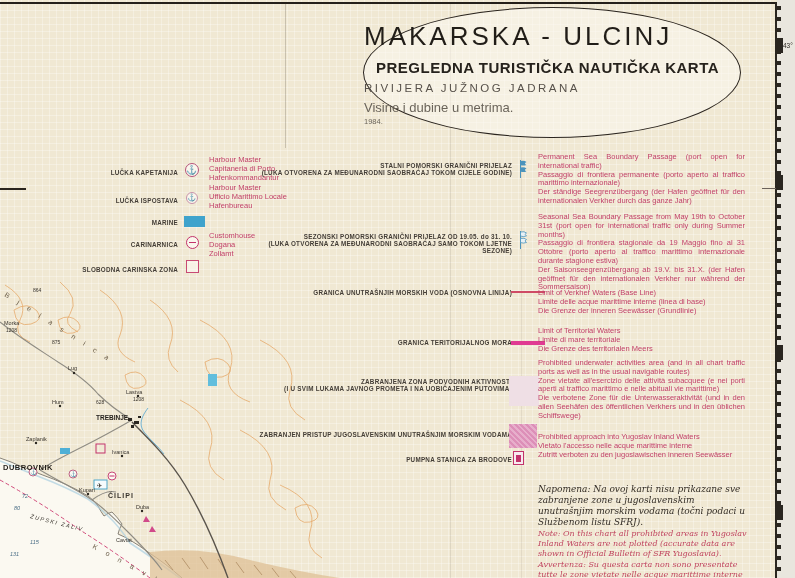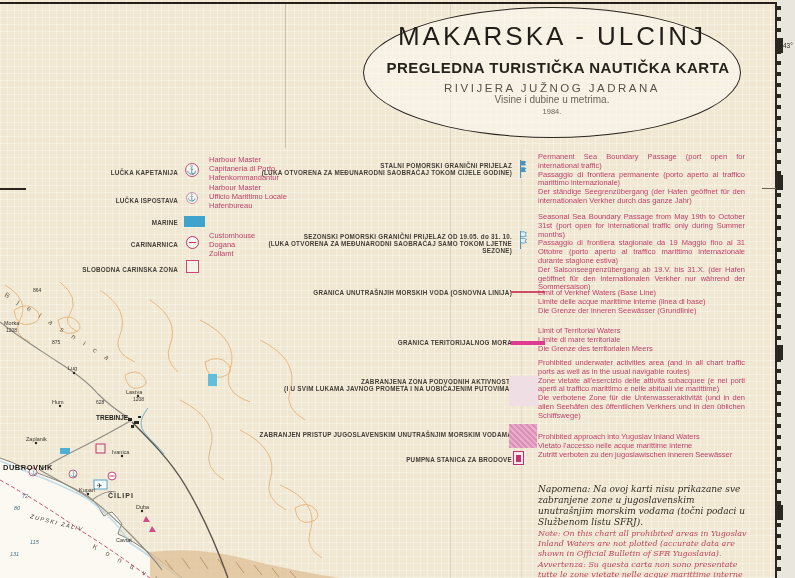--- a/index.html
+++ b/index.html
@@ -22,25 +22,25 @@
   .lat-bar{left:777px;width:6px;height:15px;background:#2a2620;}
   .lat-label{left:783px;font-size:6.5px;color:#2a2620;}
   .graticule-tick{left:762px;top:188px;width:14px;height:1px;background:#6b625a;}
   .regmark{left:0;top:188px;width:26px;height:2px;background:#2a241e;}
   .crease{width:1px;background:rgba(60,50,40,.22);}
   .crease.c1{left:285px;top:3px;height:145px;}
   .crease.c2{left:450px;top:3px;height:575px;background:rgba(60,50,40,.10);}
   .crease.c3{left:521px;top:150px;height:428px;background:rgba(60,50,40,.08);}
   
   .title-ellipse{left:363px;top:7px;width:378px;height:131px;border:1.5px solid #2a241e;
-    border-radius:50%;background:rgba(252,248,240,.55);text-align:center;box-sizing:border-box;}
+    border-radius:50%;background:rgba(252,248,240,.55);box-sizing:border-box;}
   .t-main{margin-top:13px;font-size:26px;letter-spacing:3px;color:#211d18;font-weight:400;}
   .t-sub{margin-top:7px;font-size:15px;font-weight:700;letter-spacing:.5px;color:#26221c;margin-left:12px;}
   .t-region{margin-top:6px;font-size:11.5px;letter-spacing:2.5px;color:#57514a;}
-  .t-note{font-size:10px;color:#6a645a;}
+  .t-note{margin-top:6px;font-size:13px;color:#6a645a;}
   .t-year{margin-top:2px;font-size:7.5px;color:#6a645a;}
   
   .hr-label{font-size:6.3px;font-weight:700;color:#433d36;letter-spacing:.25px;line-height:7.2px;}
   .tri{font-size:7.5px;line-height:9px;color:#c2416a;}
   .just{text-align:justify;}
   .right-col{width:207px;line-height:8.8px;}
   .right-col p{margin:0;}
   
   .circle-ic{box-sizing:border-box;border-radius:50%;display:flex;align-items:center;justify-content:center;background:rgba(252,249,243,.8);}
   .anchor1{width:14px;height:14px;border:1.2px solid #b5527a;color:#3f6f9e;font-size:9px;line-height:1;}

